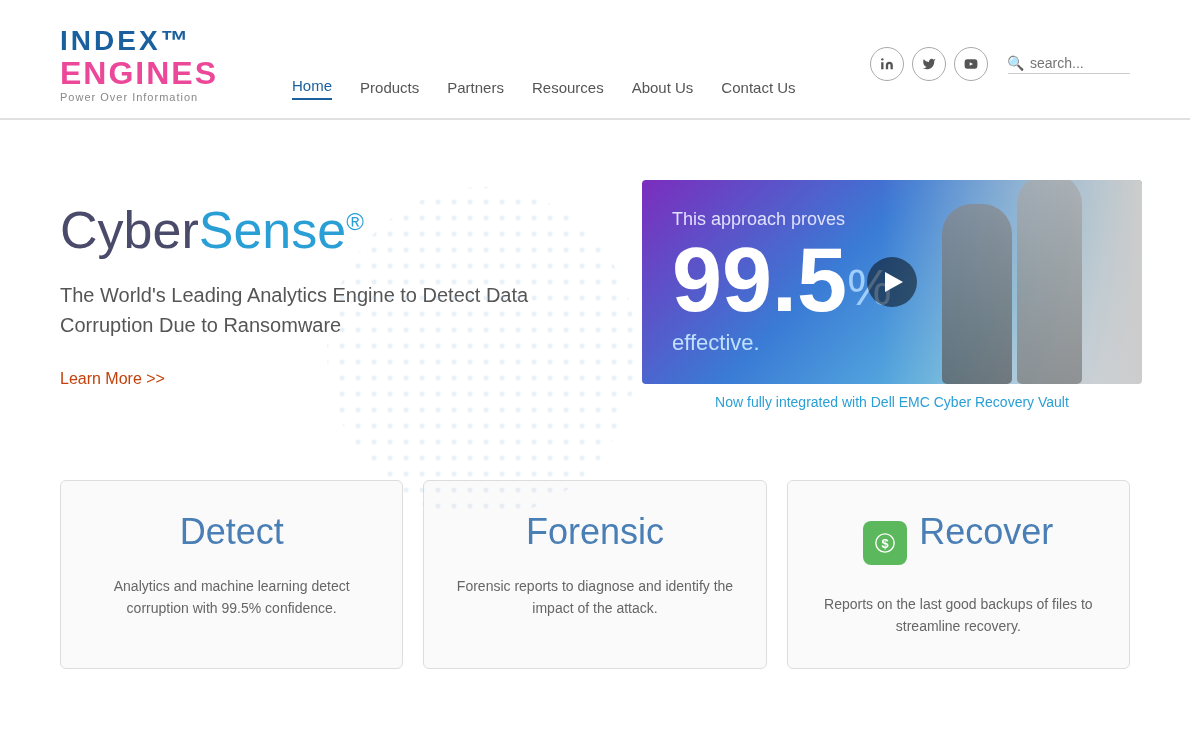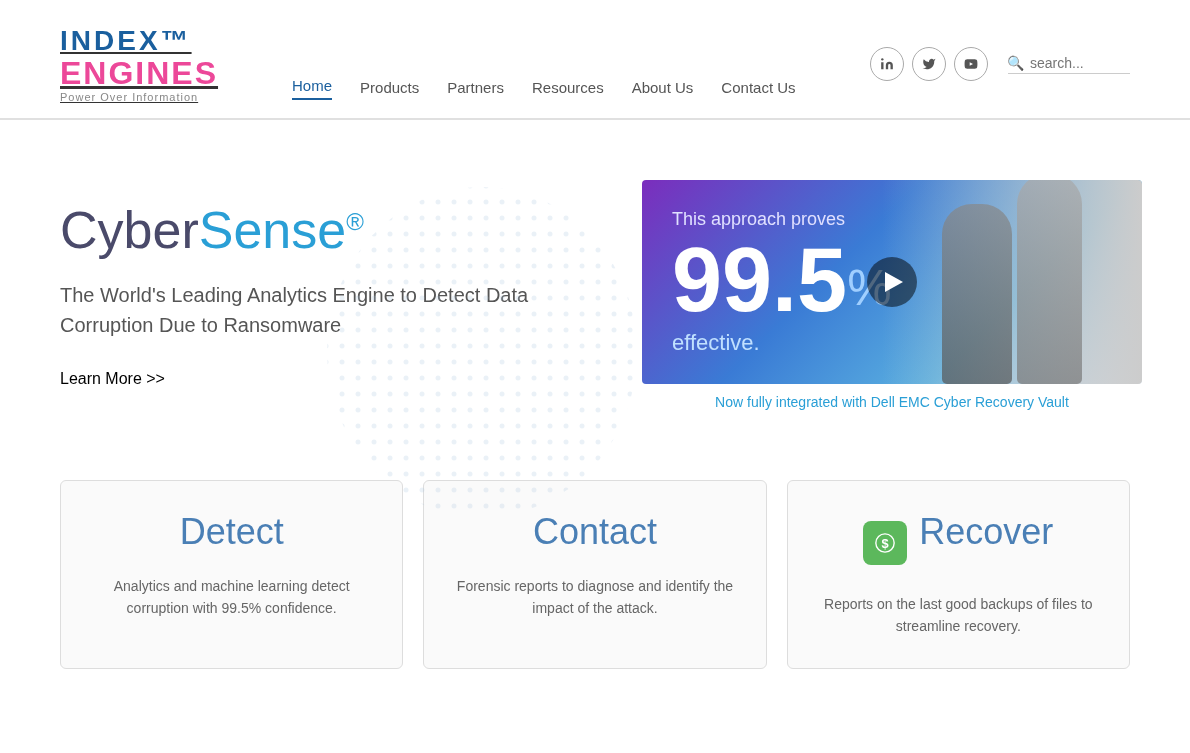--- a/index.html
+++ b/index.html
@@ -11,21 +11,20 @@
       align-items: center;
       justify-content: space-between;
       padding: 10px 60px 0 60px;
       border-bottom: 2px solid #e0e0e0;
       height: 120px;
     }
     .logo-area {
       display: flex;
       flex-direction: column;
       justify-content: center;
-      text-decoration: underline;
     }
     .logo-tagline {
       font-size: 11px;
       color: #888;
       letter-spacing: 1px;
       margin-top: 2px;
     }
 
     .nav {
       display: flex;
@@ -112,21 +111,21 @@
 
     .hero-desc {
       font-size: 20px;
       color: #555;
       max-width: 500px;
       line-height: 1.5;
       margin-bottom: 30px;
     }
     .hero-link {
       font-size: 16px;
-      color: #000000;
+      color: #c2410c;
       text-decoration: none;
       cursor: pointer;
     }
 
     
     .dots-pattern {
       position: absolute;
       right: 0;
       top: -20px;
       width: 320px;
@@ -385,21 +384,21 @@
 </section>
 
 <section class="cards-section">
 
   <div class="card">
     <div class="card-title detect">Detect</div>
     <p class="card-desc">Analytics and machine learning detect corruption with 99.5% confidence.</p>
   </div>
 
   <div class="card">
-    <div class="card-title diagnose">Contact</div>
+    <div class="card-title diagnose">Forensic</div>
     <p class="card-desc">Forensic reports to diagnose and identify the impact of the attack.</p>
   </div>
 
   <div class="card">
     <div class="card-title-row">
       <div class="recover-icon">
         <svg width="22" height="22" viewBox="0 0 24 24" fill="white">
           <circle cx="12" cy="12" r="10" stroke="white" stroke-width="1.5" fill="none"></circle>
           <text x="12" y="17" text-anchor="middle" font-size="14" font-weight="bold" fill="white">$</text>
         </svg>

